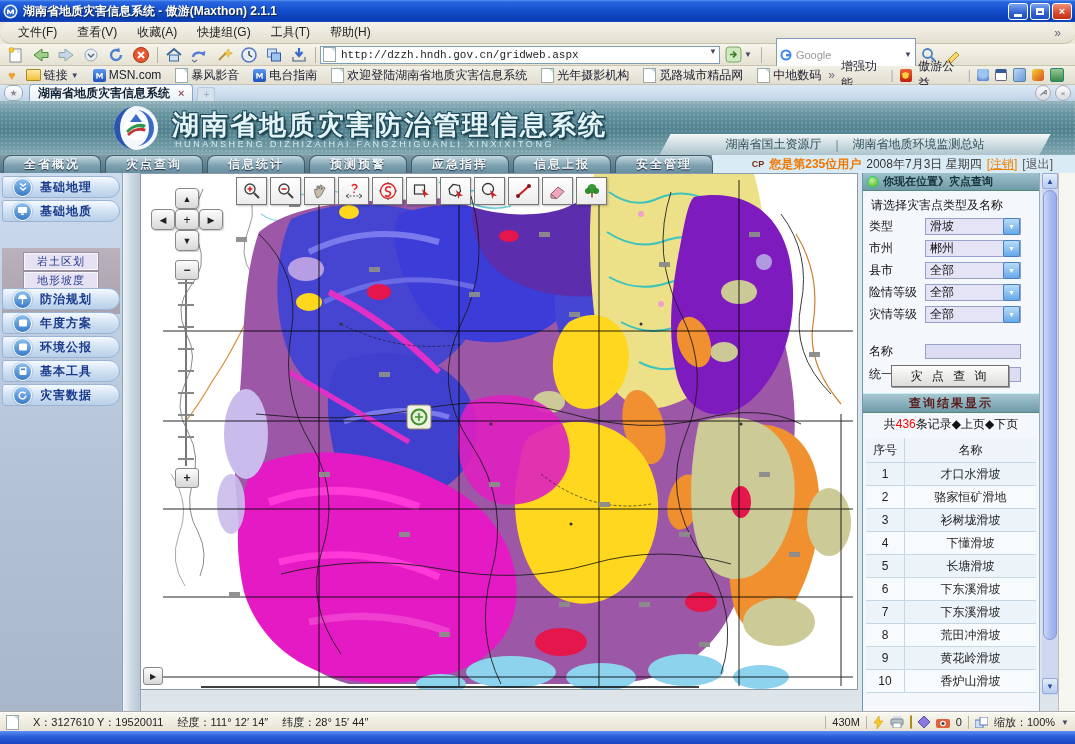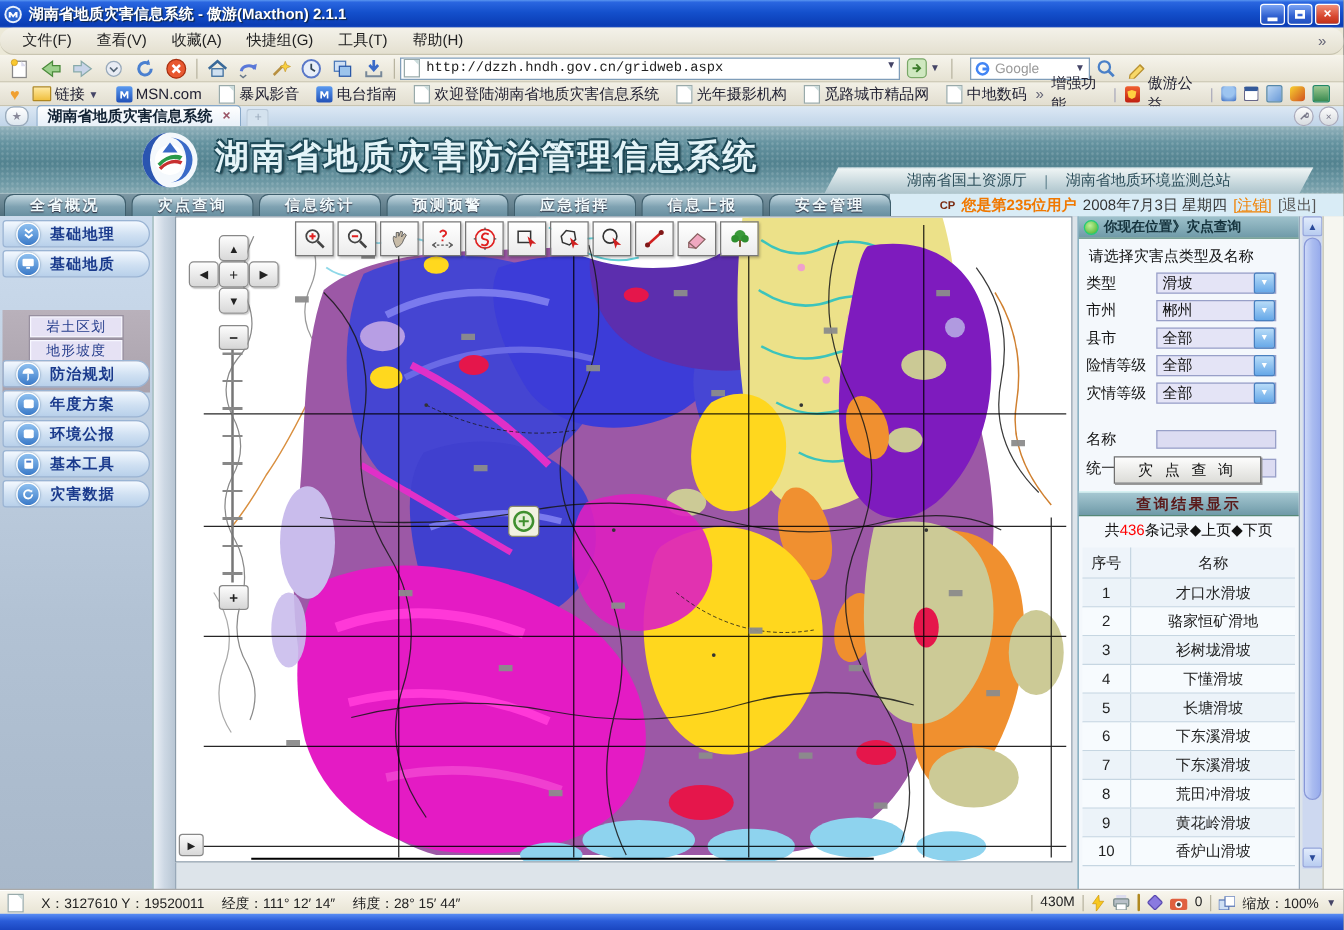--- a/index.html
+++ b/index.html
@@ -26,22 +26,22 @@
   
   .toolbar{left:0;top:44px;width:1075px;height:22px;background:linear-gradient(180deg,#f6f4ec,#e6e2d2);
     border-bottom:1px solid #c8c4b0;display:flex;align-items:center;padding:0 4px;box-sizing:border-box;gap:1px;}
   .tbtn{width:24px;height:20px;display:flex;align-items:center;justify-content:center;border-radius:3px;}
   .tsep{width:1px;height:16px;background:#b8b4a0;margin:0 3px;}
   .urlbox{display:flex;width:400px;height:18px;background:#fff;border:1px solid #7f9db9;
     padding:0 2px;box-sizing:border-box;gap:3px;}
   .urlbox input{flex:1;border:none;outline:none;font-size:11px;font-family:"Liberation Mono","DejaVu Sans Mono",monospace;color:#222;background:transparent;}
   .mini-caret{font-size:8px;color:#446;}
   .gobtn{display:flex;align-items:center;gap:2px;margin-left:4px;}
-  .searchbox{display:flex;align-items:center;width:96px;height:18px;background:#fff;border:1px solid #7f9db9;
-    margin-left:10px;padding:0 3px;box-sizing:border-box;gap:4px;justify-content:center;}
+  .searchbox{display:flex;align-items:center;width:140px;height:18px;background:#fff;border:1px solid #7f9db9;
+    margin-left:10px;padding:16px 3px;box-sizing:border-box;gap:4px;justify-content:center;}
   .search-ph{color:#999;font-size:11px;flex:1;}
   
   .linksbar{left:0;top:66px;width:1075px;height:19px;background:linear-gradient(180deg,#f2f0e6,#e2ded0);
     border-bottom:1px solid #c8c4b0;display:flex;align-items:center;padding:0 5px;box-sizing:border-box;font-size:12px;color:#223;}
   .linkitem{display:flex;align-items:center;gap:3px;padding:0 7px;white-space:nowrap;}
   .pageicon{width:11px;height:13px;background:#fff;border:1px solid #9aa;display:inline-block;position:relative;}
   .pageicon::after{content:"";position:absolute;right:0;top:0;border:2.5px solid;border-color:#cdd #cdd transparent transparent;}
   .foldericon{width:13px;height:10px;background:linear-gradient(180deg,#ffe9a0,#f0c040);border:1px solid #b08820;border-radius:1px;position:relative;}
   .msnicon{width:13px;height:13px;border-radius:2px;background:linear-gradient(180deg,#5a9af0,#2050b8);display:flex;align-items:center;justify-content:center;}
   .links-right{margin-left:auto;display:flex;align-items:center;gap:6px;padding-right:6px;}
@@ -398,20 +398,21 @@
         <circle cx="24" cy="24" r="22" fill="#f4f8fc"></circle>
         <path d="M24,2 a22,22 0 0 0 0,44 a16,22 0 0 1 0,-44z" fill="#2a55b0"></path>
         <path d="M24,6 a18,18 0 0 1 0,36 a13,18 0 0 0 0,-36z" fill="#3a6ac8"></path>
         <circle cx="24" cy="24" r="12" fill="#fff"></circle>
         <path d="M14,27 q10,-10 20,-6 l-2,3 q-9,-3 -16,5z" fill="#2a9a4a"></path>
         <path d="M15,30 q10,-9 19,-5 l-1.5,2.5 q-9,-3 -15.5,4.5z" fill="#c83030"></path>
         <path d="M24,10 l6,8 h-12z" fill="#3a6ac8"></path>
       </svg>
     </span>
     <span class="abs banner-title">湖南省地质灾害防治管理信息系统</span>
+    <span class="abs banner-sub">HUNANSHENG DIZHIZAIHAI FANGZHIGUANLI XINXIXITONG</span>
     <span class="abs banner-tab">
       <span class="bg"></span>
       <span class="txts">
         <span>湖南省国土资源厅</span>
         <span style="color:#6a8a95;">|</span>
         <span>湖南省地质环境监测总站</span>
       </span>
     </span>
   </div>
 

